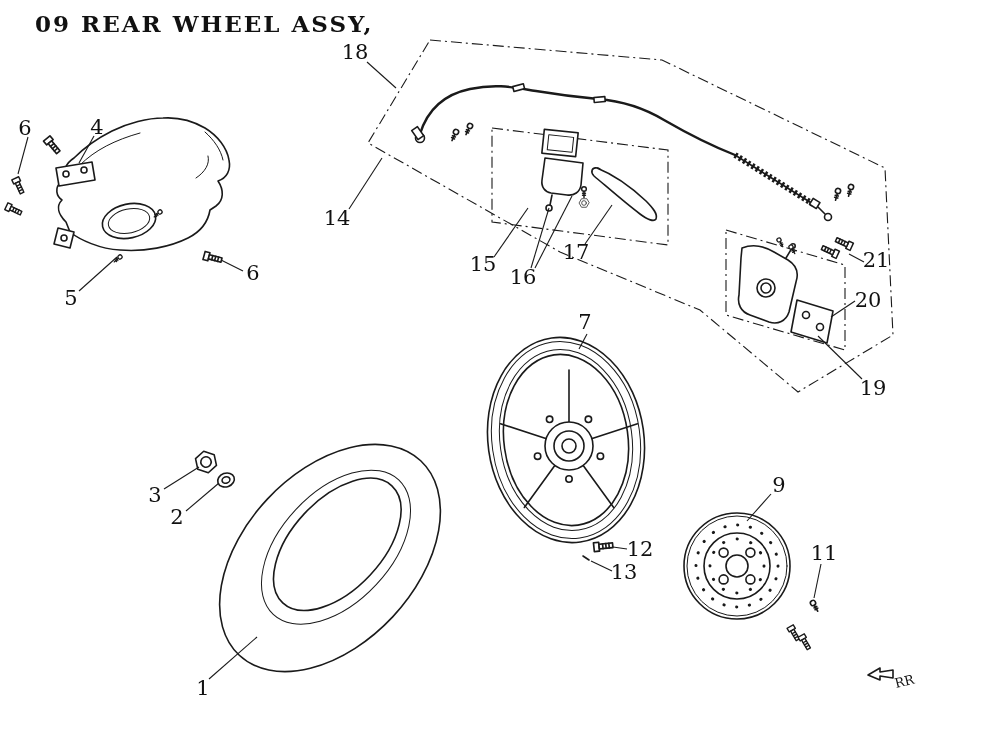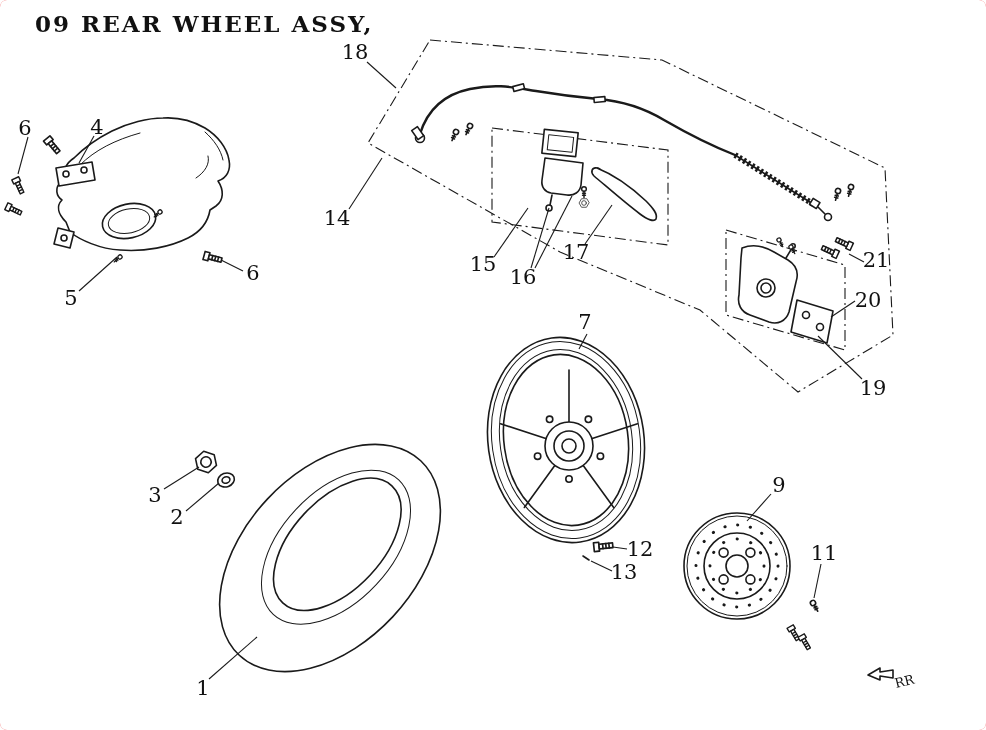--- a/index.html
+++ b/index.html
@@ -1,16 +1,16 @@
 <!DOCTYPE html>
 <html><head>
 <meta charset="utf-8">
 <style>
   html,body{margin:0;padding:0;background:#ffffff;}
-  #page{position:relative;width:986px;height:730px;background:#ef4444;overflow:hidden;border-radius:7px;}
+  #page{position:relative;width:986px;height:730px;background:#ef4444;overflow:hidden;}
   svg{display:block;}
   .ink{stroke:#1a1a1a;fill:none;stroke-width:1.6;stroke-linecap:round;stroke-linejoin:round;}
   .thin{stroke-width:1;}
   .wfill{fill:#ffffff;}
   .dashdot{stroke:#1a1a1a;fill:none;stroke-width:1.1;stroke-dasharray:11 4 2 4;}
   .leader{stroke:#1a1a1a;stroke-width:1.1;}
   .callout{font-family:"DejaVu Serif", serif;font-size:21px;fill:#111111;text-anchor:middle;}
   .title{font-family:"DejaVu Serif", serif;font-size:23px;font-weight:bold;letter-spacing:2px;fill:#111111;}
   .dirlabel{font-family:"DejaVu Serif", serif;font-size:13px;fill:#111111;}
   .dotring{stroke:#1a1a1a;fill:none;stroke-width:3;stroke-linecap:round;}

